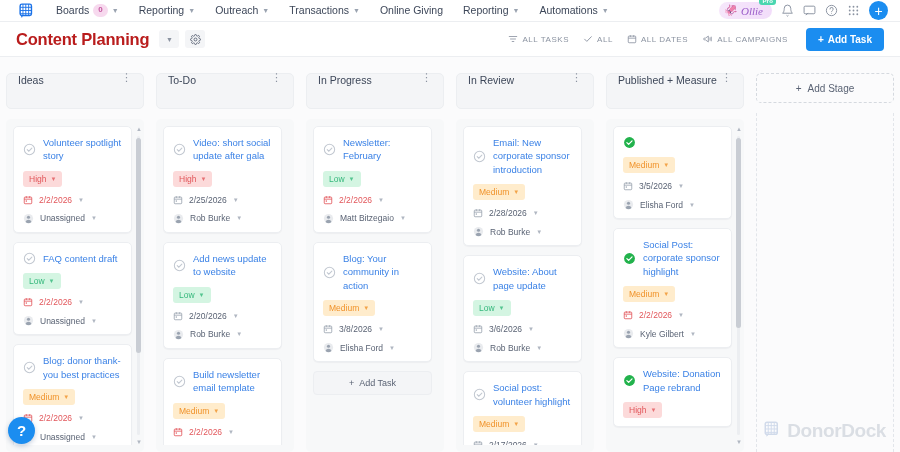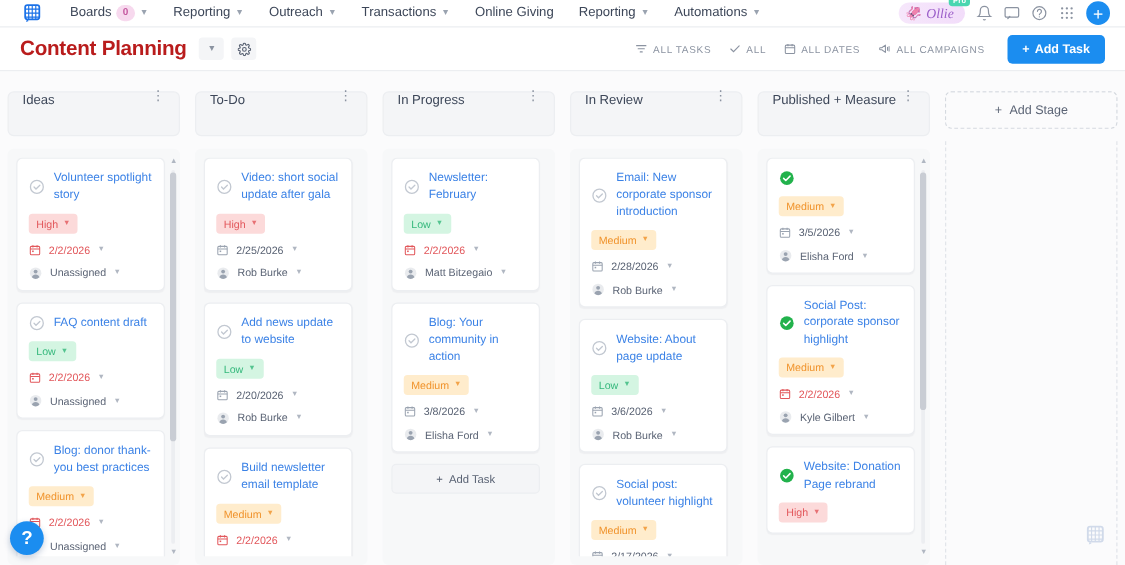--- a/index.html
+++ b/index.html
@@ -773,14 +773,15 @@
   <div class="help-fab">?</div>
 
   <div class="watermark">
     <span>
       <svg width="18" height="18" viewBox="0 0 24 24">
           <rect x="3" y="3" width="16" height="16" rx="2.5" fill="none" stroke="#cfd9ea" stroke-width="2"></rect>
           <path d="M7 3v16M11 3v16M15 3v16M3 7.5h16M3 12h16M3 16.5h16" stroke="#cfd9ea" stroke-width="1.3"></path>
           <path d="M5 19l-1 3 3-1" fill="#cfd9ea"></path>
         </svg>
     </span>
+    <span class="wm-text">DonorDock</span>
   </div>
 </div>
 
 </body></html>

